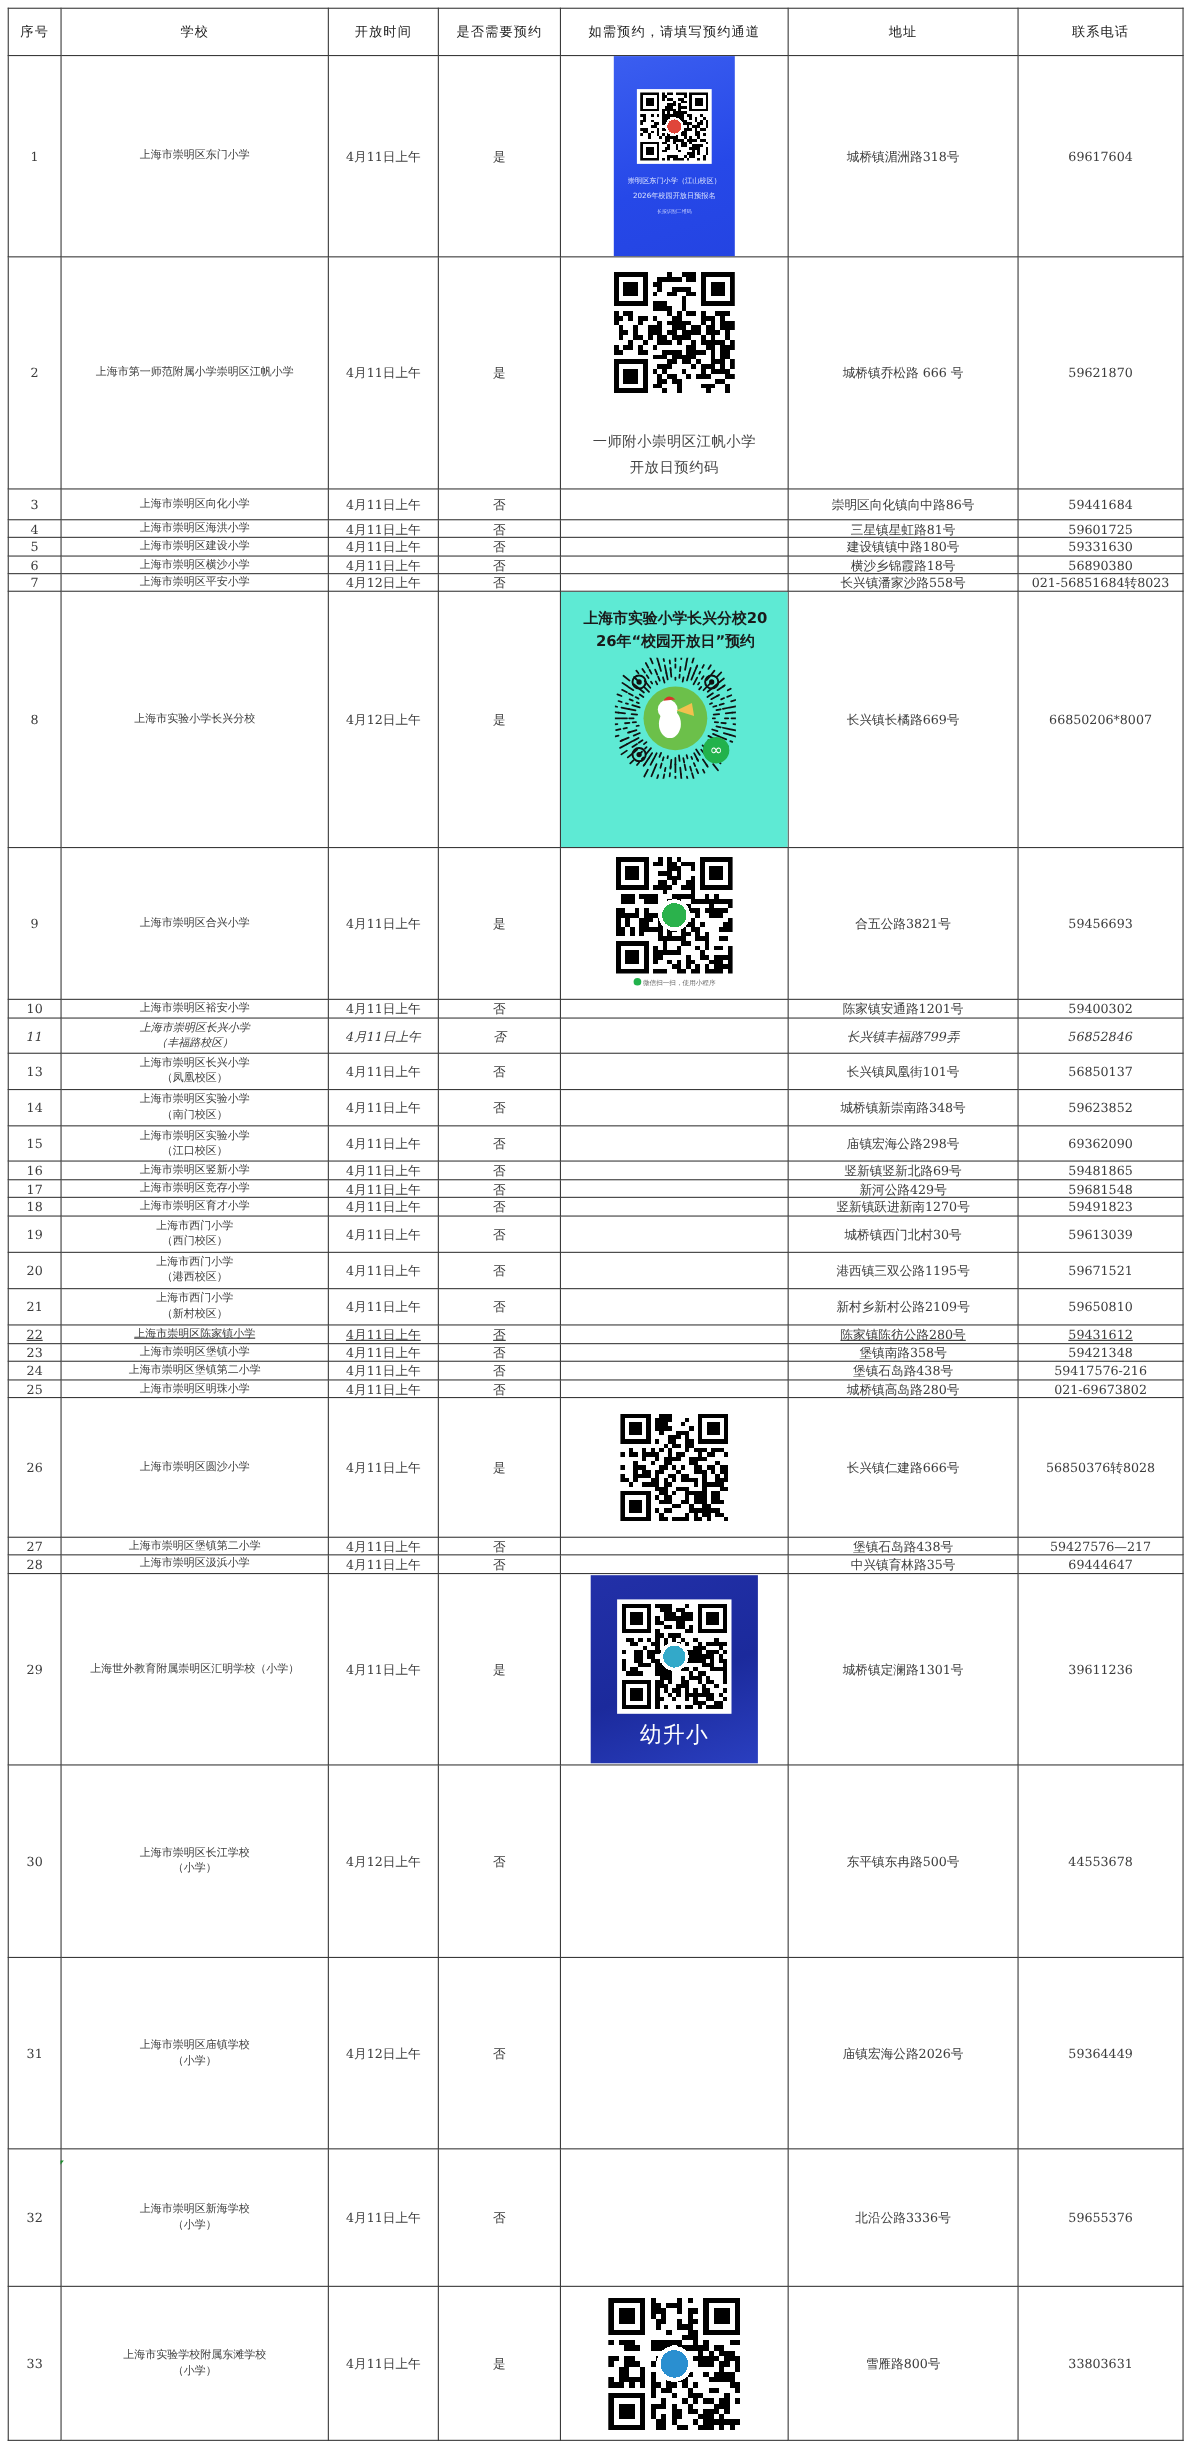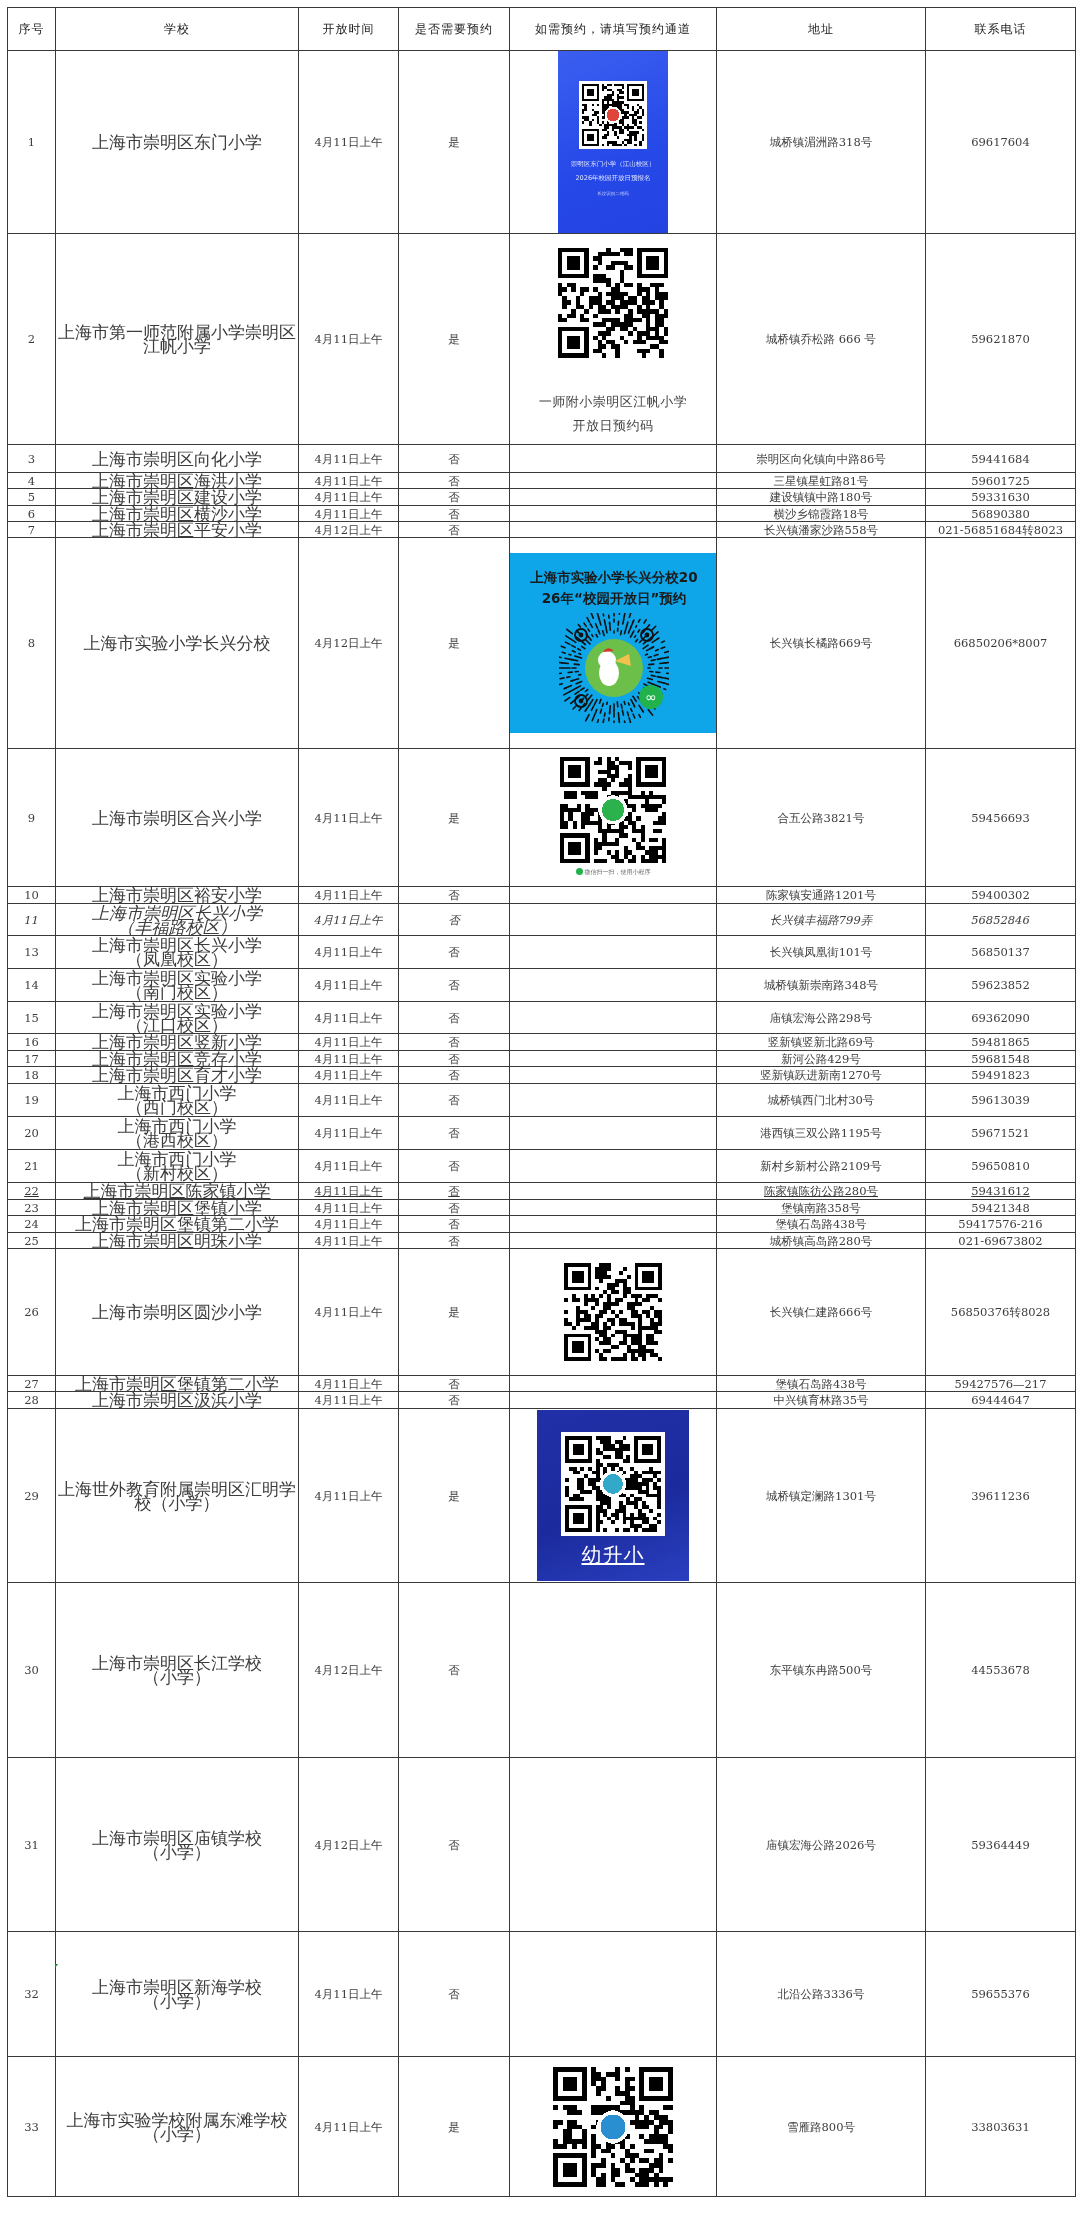--- a/index.html
+++ b/index.html
@@ -4,44 +4,44 @@
 <style>
   html, body { margin: 0; padding: 0; background: #ffffff; }
   body { width: 1080px; height: 2221px; overflow: hidden; position: relative;
          font-family: "DejaVu Serif", "Liberation Serif", serif; color: #333; }
   .sheet { position: absolute; left: 7px; top: 7px; width: 1068px; }
   table { border-collapse: collapse; table-layout: fixed; width: 1068px; }
   td, th { border: 1.5px solid #3a3a3a; text-align: center; vertical-align: middle;
            padding: 0 2px; font-size: 11.5px; line-height: 14px; font-weight: normal;
            overflow: hidden; color: #3c3c3c; }
   th { font-size: 12px; color: #222; letter-spacing: 1px; }
-  td.name { font-size: 17px; }
+  td.name { font-size: 10px; }
   .qr-cell { padding: 0; position: relative; }
   .card { margin: 0 auto; position: relative; overflow: hidden; }
   .qr { background: #fff; position: relative; margin: 0 auto; }
   .qr svg { display: block; width: 100%; height: 100%; }
   .card-blue { width: 110px; height: 182px; background: linear-gradient(160deg, #3b5ef0 0%, #2648e8 60%, #2444e2 100%); }
   .card-blue .qr { width: 62px; height: 62px; margin-top: 30px; padding: 3px; }
   .card-blue .cap { color: #dfe6ff; font-size: 6.5px; line-height: 10px; text-align: center;
                     font-family: "DejaVu Sans", sans-serif; margin-top: 4px; }
   .card-blue .cap2 { color: #c8d2ff; font-size: 4.5px; text-align: center; margin-top: 4px;
                      font-family: "DejaVu Sans", sans-serif; }
   .caption { font-size: 13px; color: #444; line-height: 24px; letter-spacing: 0.5px; font-family: "DejaVu Serif", serif; }
-  .card-mini { width: 208px; height: 180px; background: #0ea5e9; }
+  .card-mini { width: 208px; height: 232px; background: #5eead4; }
   .card-mini .title { font-family: "DejaVu Sans", sans-serif; font-weight: bold; color: #1a1a1a;
                       font-size: 13.5px; line-height: 21px; text-align: center; padding-top: 14px; }
   .mini-code { position: relative; width: 110px; height: 110px; margin: 4px auto 0; }
   .mini-badge { position: absolute; right: 6px; bottom: 14px; width: 24px; height: 24px;
                 border-radius: 50%; background: #22b24c; color: #fff; font-size: 14px; line-height: 24px;
                 text-align: center; font-family: "DejaVu Sans", sans-serif; }
   .wx-note { font-family: "DejaVu Sans", sans-serif; font-size: 6px; color: #666; margin-top: 2px; }
   .wx-dot { display: inline-block; width: 7px; height: 7px; border-radius: 50%; background: #22b24c; vertical-align: middle; margin-right: 2px; }
   .card-navy { width: 152px; height: 171px; background: linear-gradient(160deg, #2230a8 0%, #1b2a9c 55%, #2a3fc0 100%); }
   .card-navy .qr { width: 96px; height: 96px; margin-top: 22px; padding: 4px; }
-  .card-navy .label { color: #fff; font-family: "DejaVu Sans", sans-serif; font-size: 20px; text-align: center; margin-top: 12px; letter-spacing: 1px; text-decoration: underline; }
+  .card-navy .label { color: #fff; font-family: "DejaVu Sans", sans-serif; font-size: 20px; text-align: center; margin-top: 12px; letter-spacing: 1px; }
   .green-mark { position: absolute; left: 55px; top: 1964px; width: 0; height: 0;
                 border-left: 3px solid #1a8a2a; border-bottom: 4px solid transparent; }
 </style>
 </head>
 <body>
 
 <div class="sheet">
 <table>
   <colgroup>
     <col style="width:48px">

